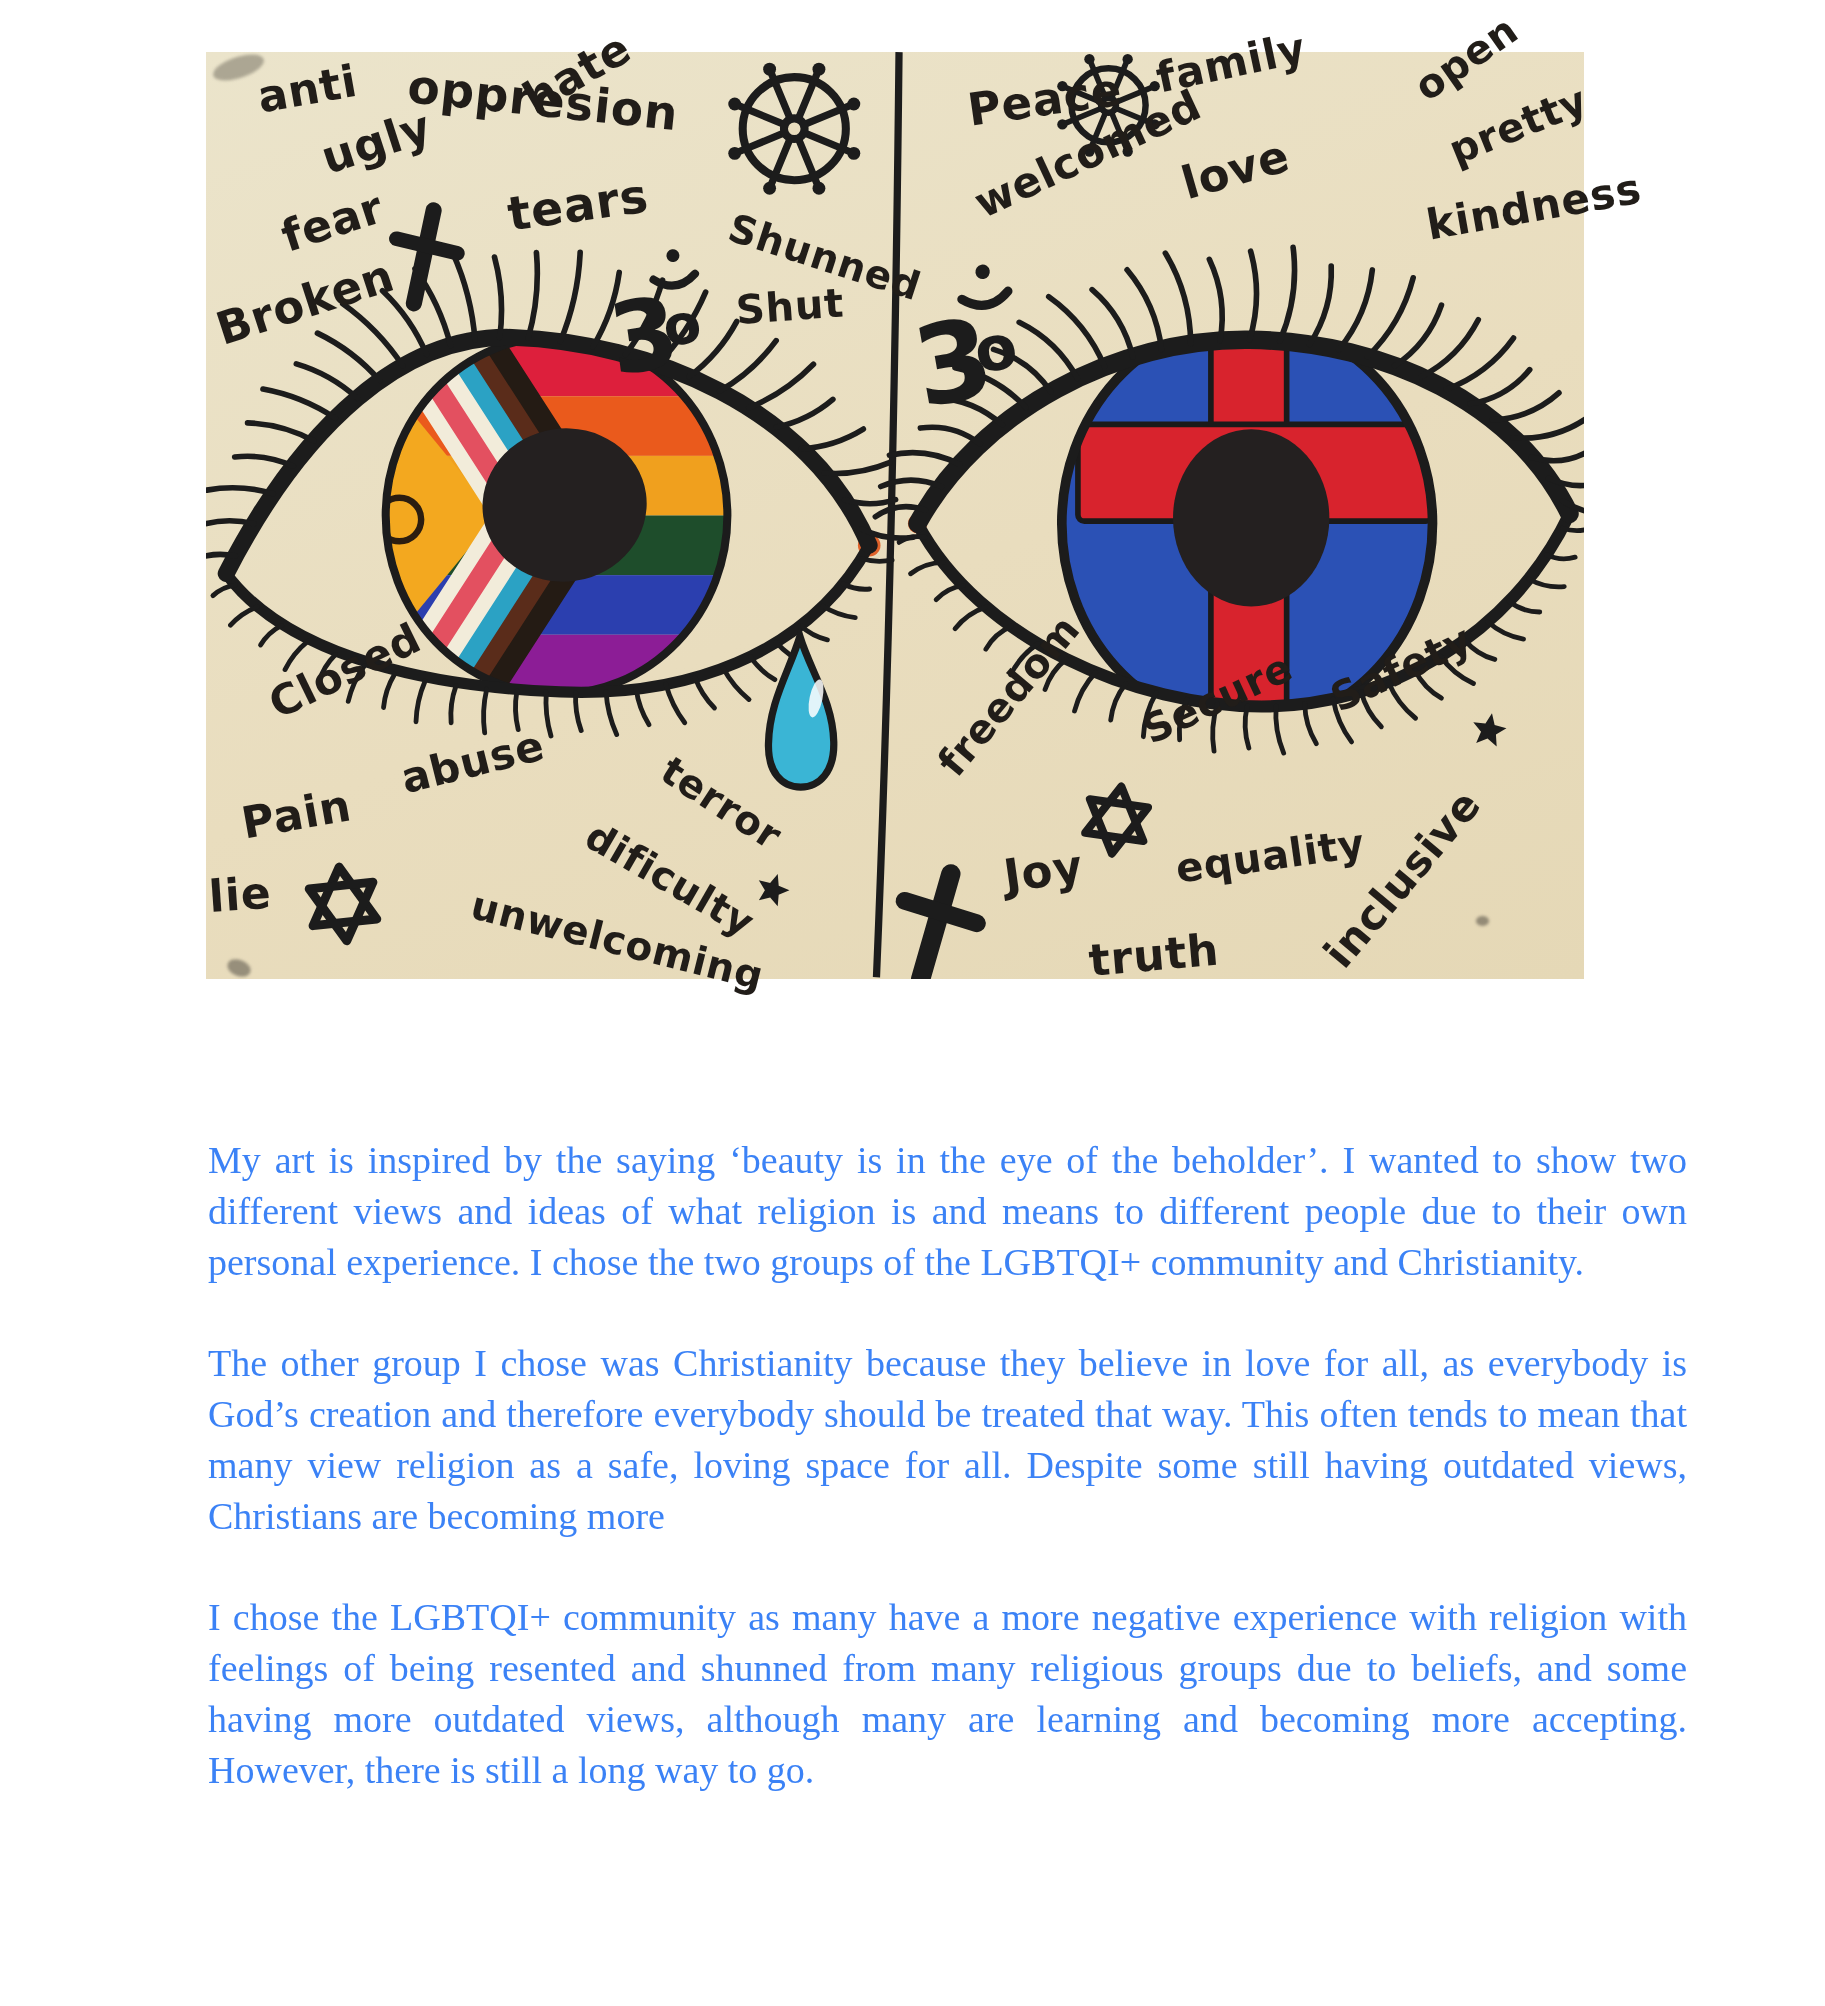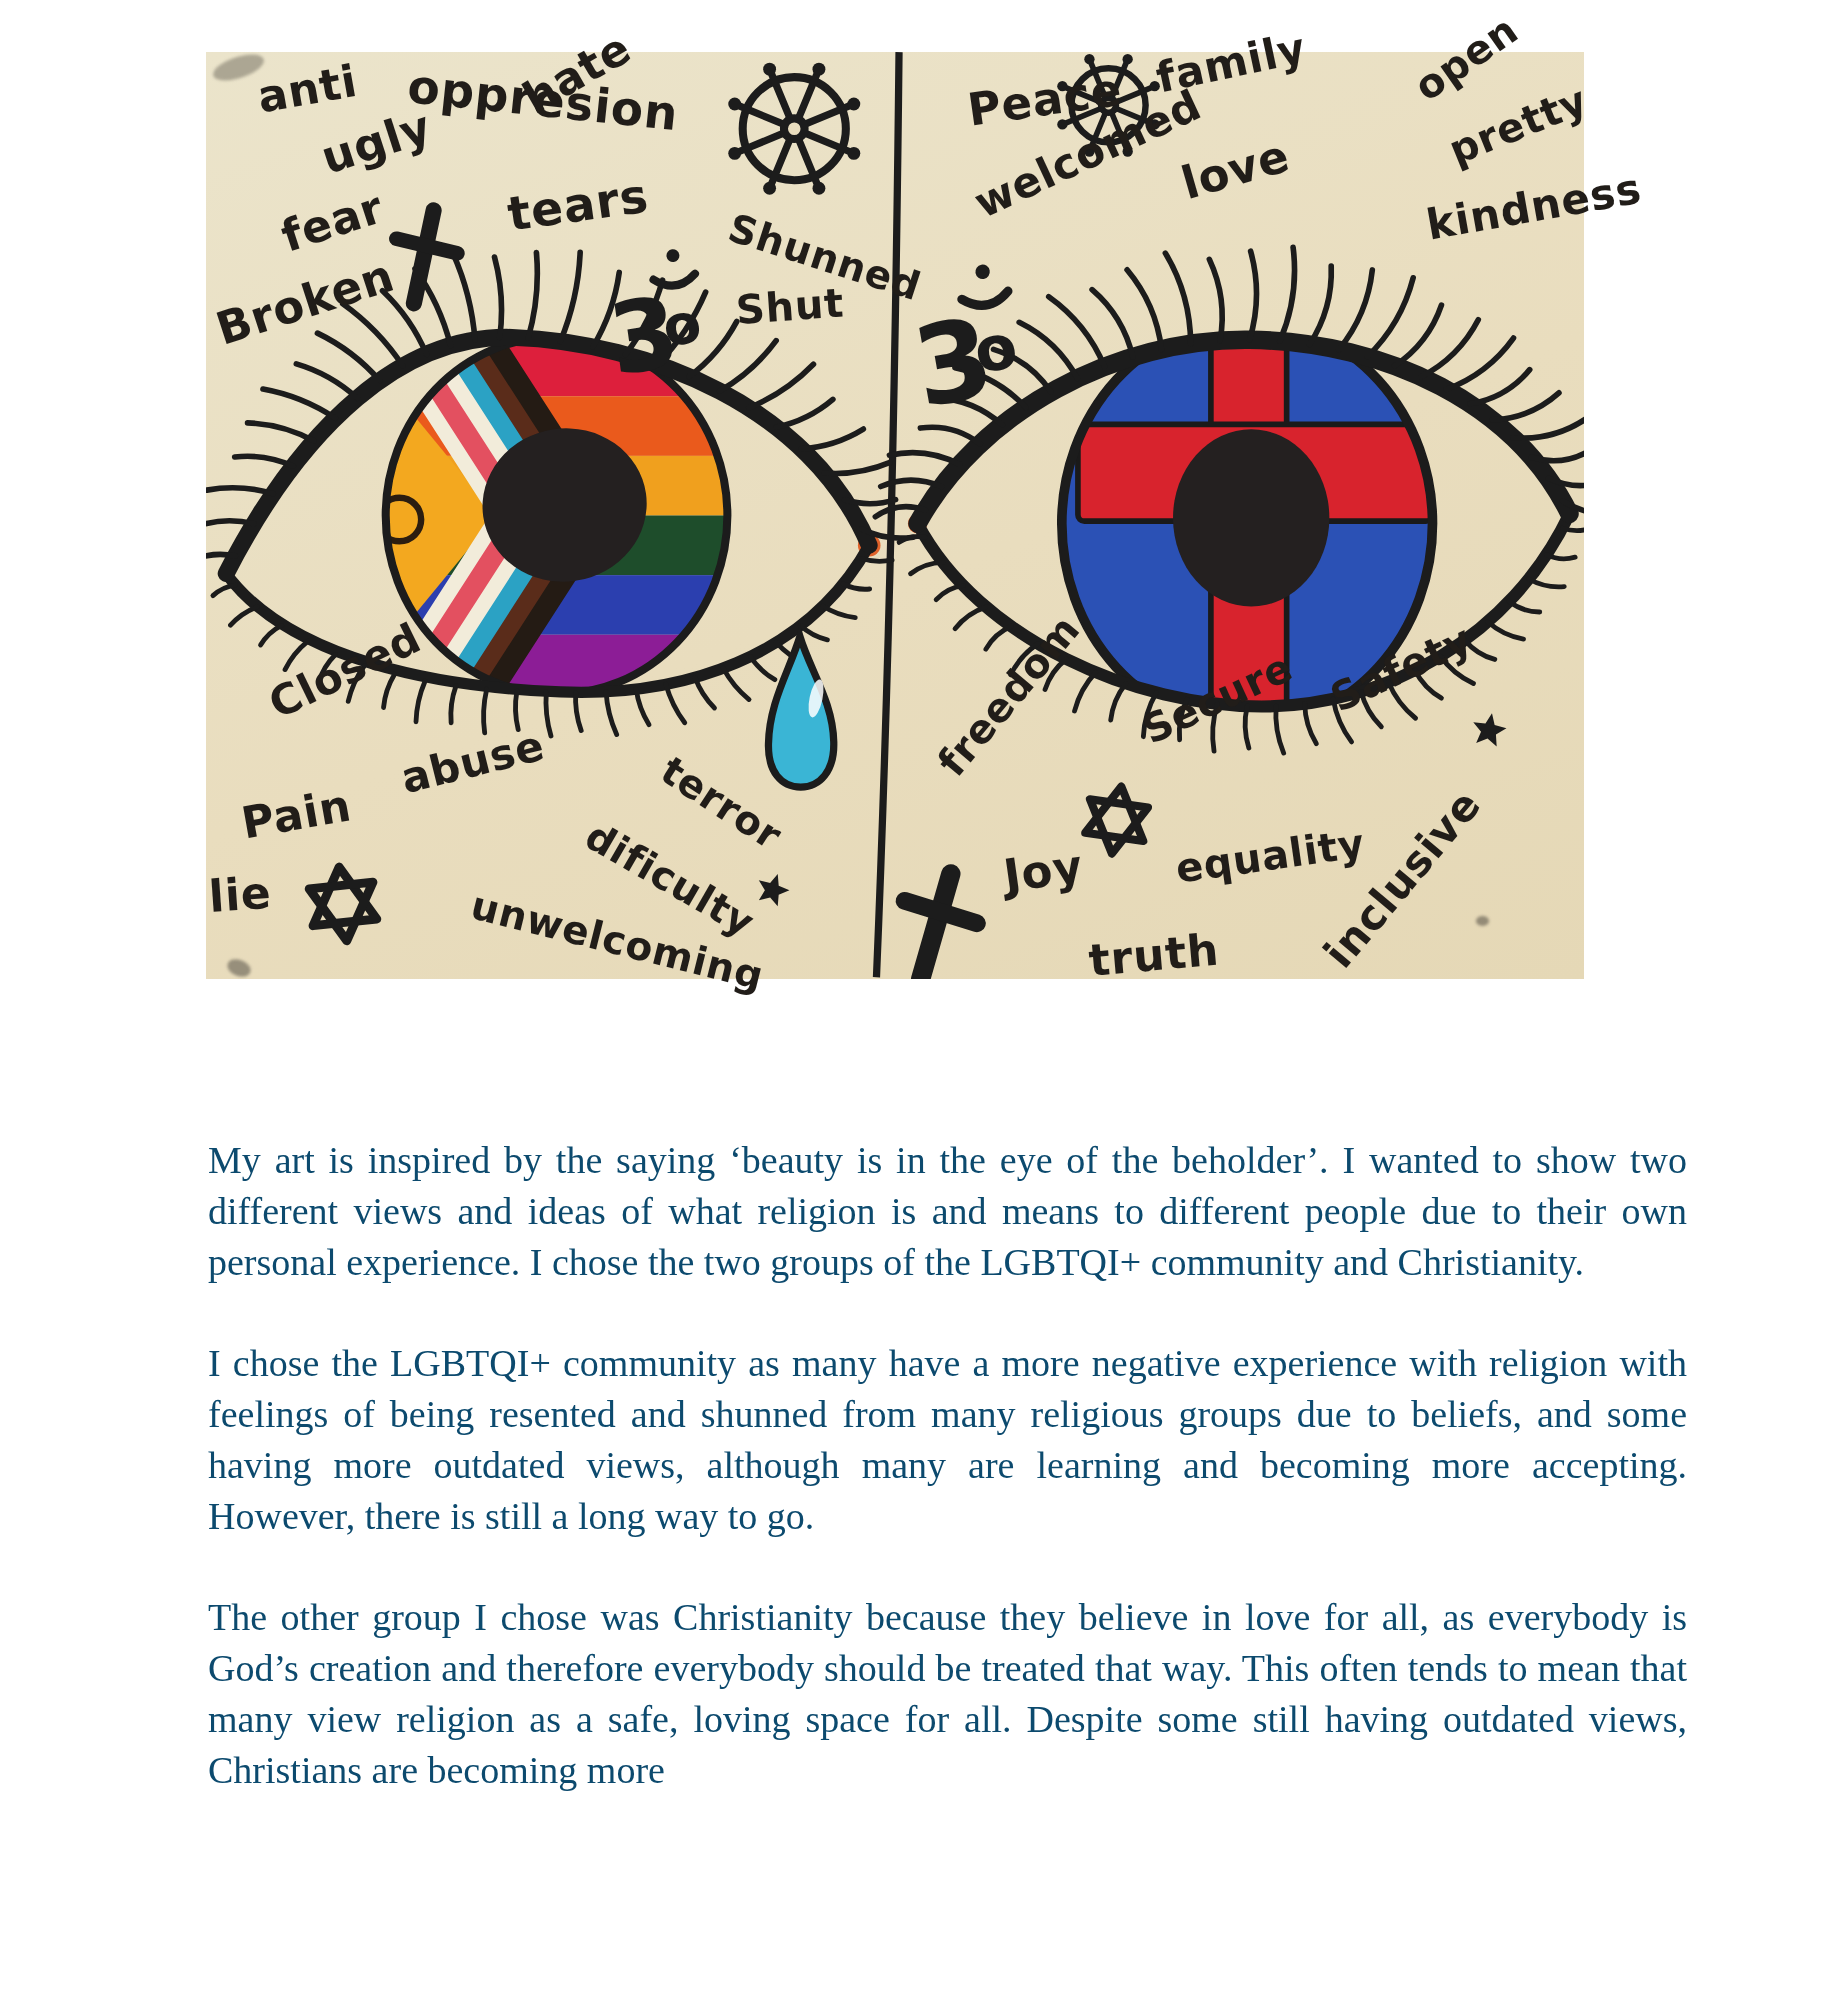--- a/index.html
+++ b/index.html
@@ -13,21 +13,21 @@
   }
   .artwork svg{position:absolute;left:0;top:0;}
   .hw{
     position:absolute;color:#211d19;font-weight:700;white-space:nowrap;
     transform-origin:0 50%;letter-spacing:0.8px;
     font-family:"DejaVu Sans","Liberation Sans",sans-serif;
   }
   .essay{
     position:absolute;left:208px;top:1135px;width:1479px;
     font-family:"Liberation Serif","DejaVu Serif",serif;
-    font-size:38px;line-height:51px;color:#0c4a6e;text-align:justify;
+    font-size:38px;line-height:51px;color:#3b82f6;text-align:justify;
   }
   .essay p{margin:0 0 50px 0;}
   .smudge{position:absolute;border-radius:50%;filter:blur(1.6px);}
   .sm1{left:6.4px;top:4.8px;width:53px;height:21px;background:rgba(95,90,80,.45);transform:rotate(-18deg);}
   .sm2{left:1270px;top:864px;width:13px;height:9.7px;background:rgba(80,75,65,.55);}
   .sm3{left:21px;top:908px;width:24px;height:16px;background:rgba(70,65,58,.5);transform:rotate(22deg);}
 </style>
 </head>
 <body>
 
@@ -325,16 +325,16 @@
   <span class="hw" style="left:1127px;top:885px;font-size:42px;transform:rotate(-50deg)">inclusive</span>
   <span class="hw" style="left:883px;top:883px;font-size:44px;transform:rotate(-5deg)">truth</span>
 
   <div class="smudge sm1"></div>
   <div class="smudge sm2"></div>
   <div class="smudge sm3"></div>
 </div>
 
 <div class="essay">
   <p>My art is inspired by the saying ‘beauty is in the eye of the beholder’. I wanted to show two different views and ideas of what religion is and means to different people due to their own personal experience. I chose the two groups of the LGBTQI+ community and Christianity.</p>
+  <p>The other group I chose was Christianity because they believe in love for all, as everybody is God’s creation and therefore everybody should be treated that way. This often tends to mean that many view religion as a safe, loving space for all. Despite some still having outdated views, Christians are becoming more</p>
   <p>I chose the LGBTQI+ community as many have a more negative experience with religion with feelings of being resented and shunned from many religious groups due to beliefs, and some having more outdated views, although many are learning and becoming more accepting. However, there is still a long way to go.</p>
-  <p>The other group I chose was Christianity because they believe in love for all, as everybody is God’s creation and therefore everybody should be treated that way. This often tends to mean that many view religion as a safe, loving space for all. Despite some still having outdated views, Christians are becoming more</p>
 </div>
 
 
 </body></html>

